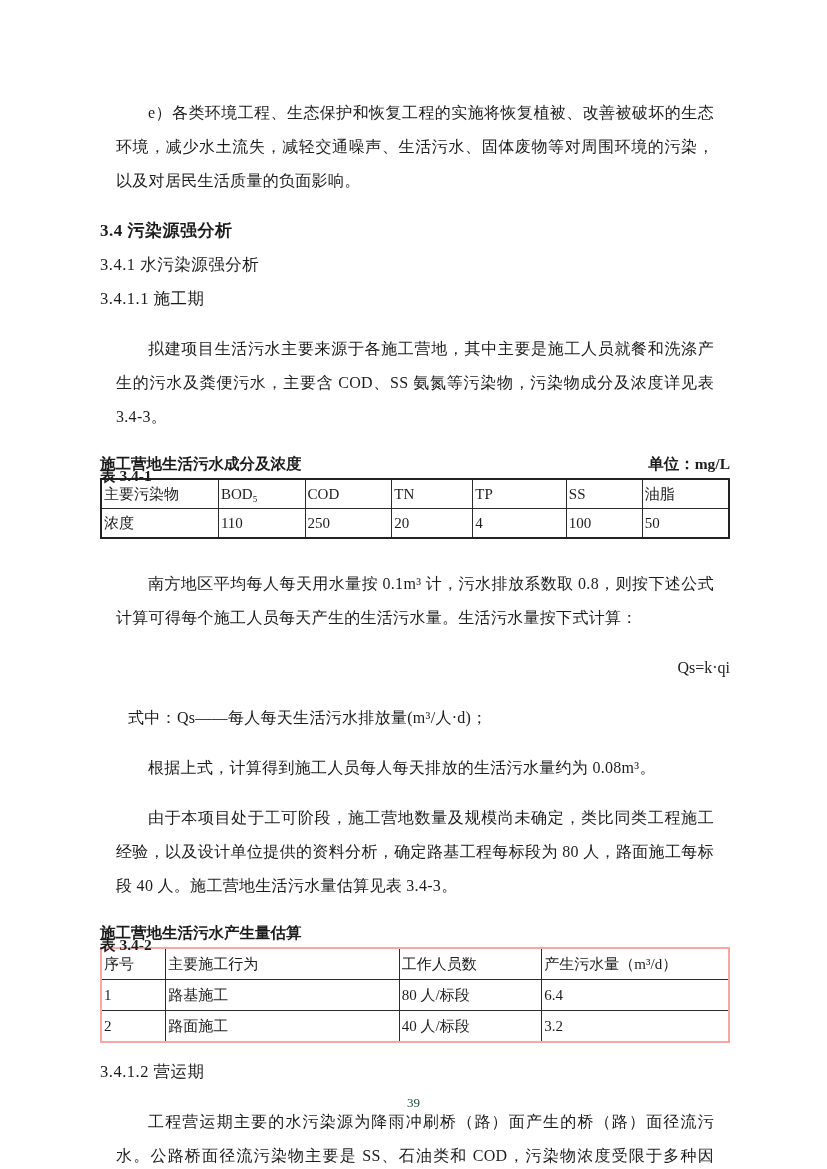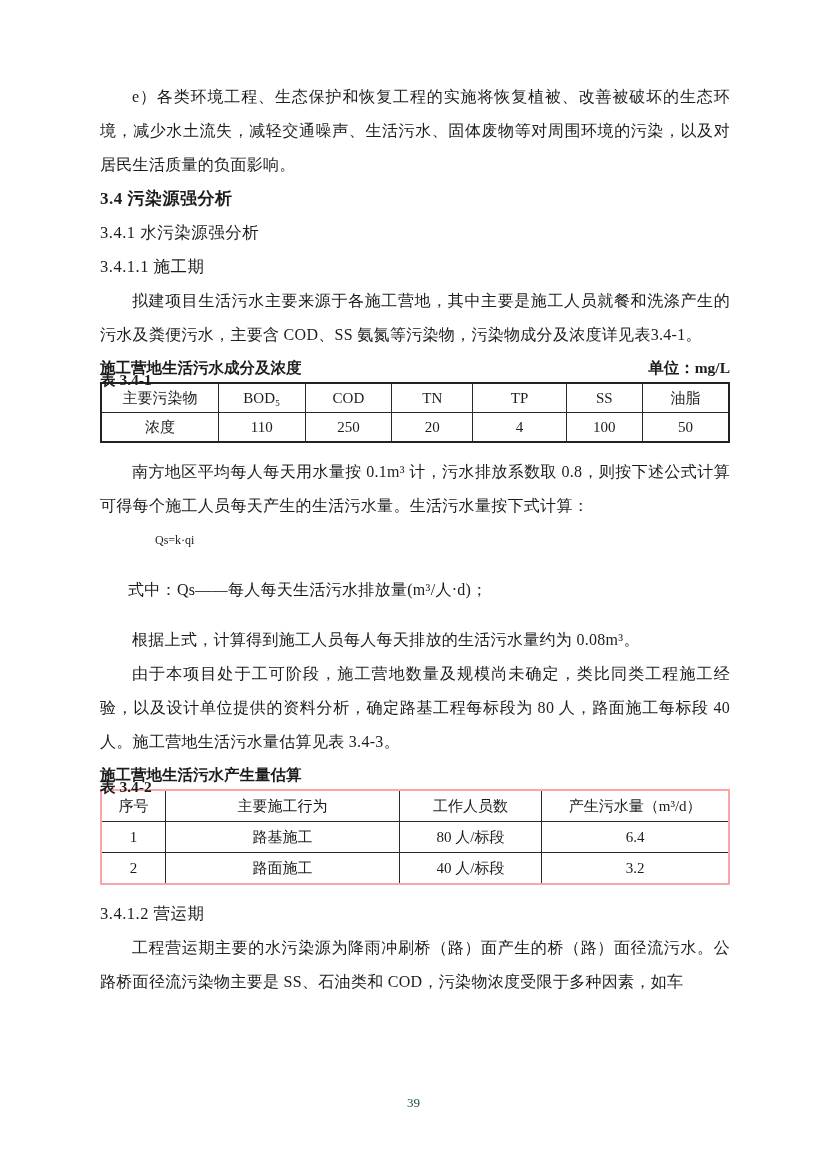--- a/index.html
+++ b/index.html
@@ -8,21 +8,21 @@
     width:827px;height:1169px;
     margin:0 auto;
     background:#ffffff;
     color:#1c1c1c;
     font-family:"Liberation Serif","DejaVu Serif",serif;
     overflow:hidden;
     box-sizing:border-box;
     padding:80px 97px 0 100px;
   }
   .para{
-    margin:0;
+    margin:16px;
     font-size:16px;
     line-height:34px;
     text-align:justify;
     text-indent:2em;
     letter-spacing:0.3px;
   }
   .heading{
     margin:0;
     font-size:16.5px;
     line-height:34px;
@@ -42,34 +42,34 @@
   .caption .cap-unit{position:absolute;right:0;top:0;}
   .caption .cap-title{display:block;}
   table.doc-table{
     width:100%;
     border-collapse:collapse;
     table-layout:fixed;
     font-size:15px;
   }
   table.doc-table td{
     border:1px solid #2b2b2b;
-    text-align:center;
+    text-align:left;
     vertical-align:middle;
     padding:0 2px;
     overflow:hidden;
     white-space:nowrap;
   }
   #table-341{border:2px solid #222;}
   #table-341 td{height:28px;}
   #table-342{border:2px solid #fca5a5;}
   #table-342 td{height:30px;}
   .formula{
-    font-size:12px;
+    font-size:16px;
     line-height:34px;
-    text-align:left;
+    text-align:right;
     padding-left:55px;
     margin:0;
   }
   .def-line{
     margin:16px;
     font-size:16px;
     line-height:34px;
     letter-spacing:0.3px;
   }
   .def-first{margin-left:28px;}
@@ -87,21 +87,21 @@
 <body>
 
 <div class="page">
 
   <p class="para">e）各类环境工程、生态保护和恢复工程的实施将恢复植被、改善被破坏的生态环境，减少水土流失，减轻交通噪声、生活污水、固体废物等对周围环境的污染，以及对居民生活质量的负面影响。</p>
 
   <h2 class="heading bold">3.4 污染源强分析</h2>
   <h3 class="heading">3.4.1  水污染源强分析</h3>
   <h3 class="heading">3.4.1.1  施工期</h3>
 
-  <p class="para">拟建项目生活污水主要来源于各施工营地，其中主要是施工人员就餐和洗涤产生的污水及粪便污水，主要含 COD、SS 氨氮等污染物，污染物成分及浓度详见表3.4-1。</p>
+  <p class="para">拟建项目生活污水主要来源于各施工营地，其中主要是施工人员就餐和洗涤产生的污水及粪便污水，主要含 COD、SS 氨氮等污染物，污染物成分及浓度详见表3.4-3。</p>
 
   <div class="caption">
     <span class="cap-label">表 3.4-1</span>
     <span class="cap-title">施工营地生活污水成分及浓度</span>
     <span class="cap-unit">单位：mg/L</span>
   </div>
 
   <table class="doc-table" id="table-341">
     <colgroup>
       <col style="width:18.7%">

